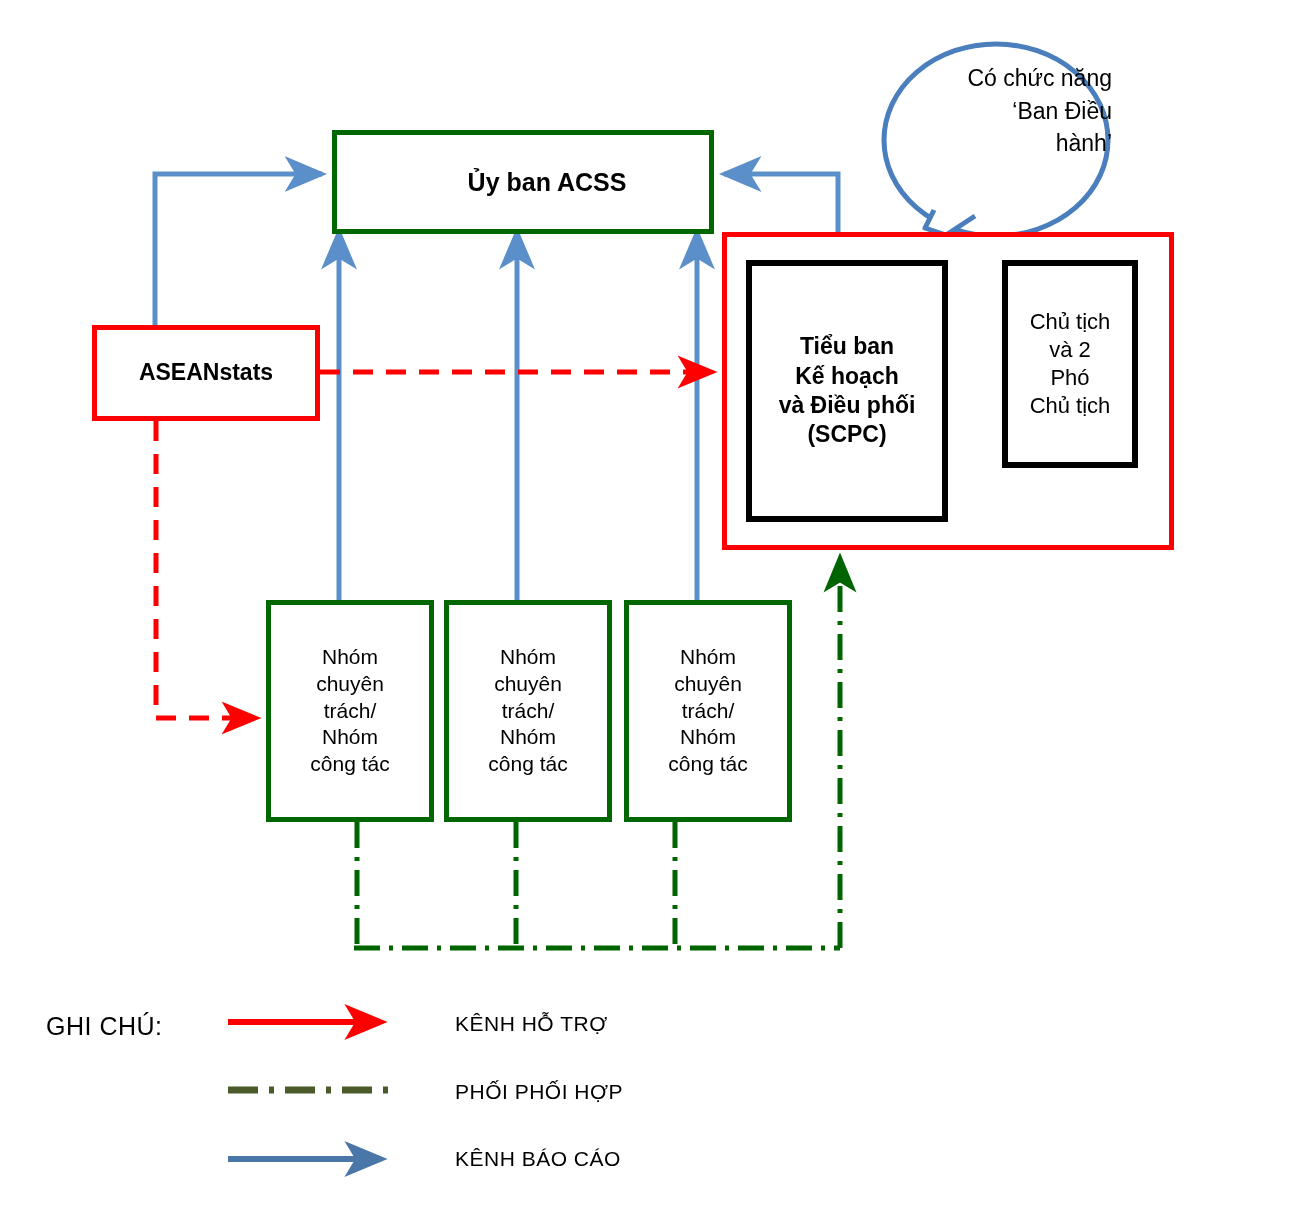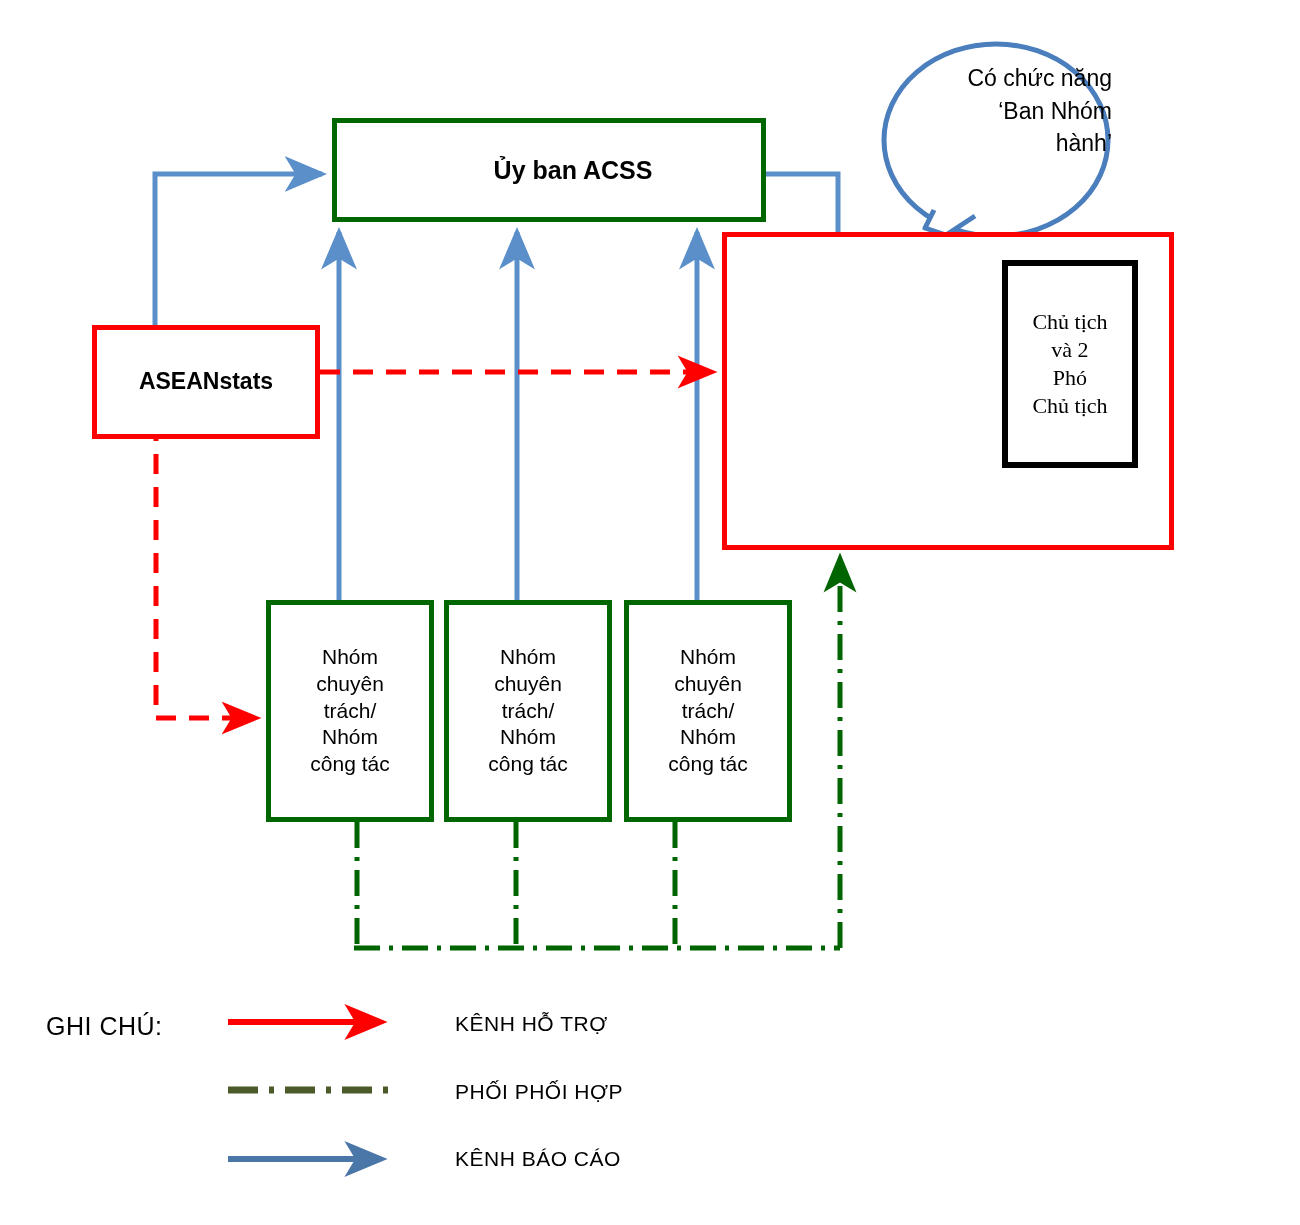--- a/index.html
+++ b/index.html
@@ -29,29 +29,29 @@
     position: absolute;
     box-sizing: border-box;
     display: flex;
     align-items: center;
     justify-content: center;
     text-align: center;
     background: #ffffff;
     line-height: 1.28;
   }
   .node-acss {
-    left: 332px; top: 118px; width: 434px; height: 104px;
+    left: 332px; top: 130px; width: 382px; height: 104px;
     border: 5px solid #006600;
     font-size: 25px;
     font-weight: bold;
     color: #000000;
     padding-left: 48px;
   }
   .node-aseanstats {
-    left: 92px; top: 325px; width: 228px; height: 114px;
+    left: 92px; top: 325px; width: 228px; height: 96px;
     border: 5px solid #ff0000;
     font-size: 23px;
     font-weight: bold;
     color: #000000;
   }
   .node-scpc-outer {
     left: 722px; top: 232px; width: 452px; height: 318px;
     border: 5px solid #ff0000;
     background: #ffffff;
   }
@@ -61,21 +61,20 @@
     font-size: 23px;
     font-weight: bold;
     color: #000000;
   }
   .node-chair {
     left: 1002px; top: 260px; width: 136px; height: 208px;
     border: 6px solid #000000;
     font-size: 22px;
     font-weight: normal;
     color: #000000;
-    font-family: Liberation Serif, serif;
   }
   .node-wg {
     top: 600px; width: 168px; height: 222px;
     border: 5px solid #006600;
     font-size: 21px;
     font-weight: normal;
     color: #000000;
   }
   .wg1 { left: 266px; }
   .wg2 { left: 444px; }
@@ -175,20 +174,28 @@
   <div class="node node-acss">
     <span>Ủy ban ACSS</span>
   </div>
 
   <div class="node node-aseanstats">
     <span>ASEANstats</span>
   </div>
 
   <div class="node node-scpc-outer"></div>
 
+  <div class="node node-scpc-inner">
+    <div class="node-inner-text">
+      <div>Tiểu ban</div>
+      <div>Kế hoạch</div>
+      <div>và Điều phối</div>
+      <div>(SCPC)</div>
+    </div>
+  </div>
 
   <div class="node node-chair">
     <div class="node-inner-text">
       <div>Chủ tịch</div>
       <div>và 2</div>
       <div>Phó</div>
       <div>Chủ tịch</div>
     </div>
   </div>
 
@@ -217,21 +224,21 @@
       <div>Nhóm</div>
       <div>chuyên</div>
       <div>trách/</div>
       <div>Nhóm</div>
       <div>công tác</div>
     </div>
   </div>
 
   <div class="bubble-text">
     <div>Có chức năng</div>
-    <div>‘Ban Nhóm</div>
+    <div>‘Ban Điều</div>
     <div>hành’</div>
   </div>
 
   <div class="legend">
     <div class="legend-title">GHI CHÚ:</div>
     <div class="legend-label ll1">KÊNH HỖ TRỢ</div>
     <div class="legend-label ll2">PHỐI PHỐI HỢP</div>
     <div class="legend-label ll3">KÊNH BÁO CÁO</div>
   </div>
 

